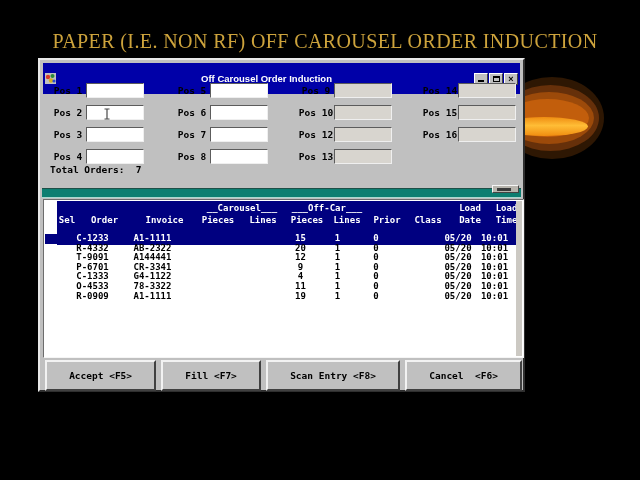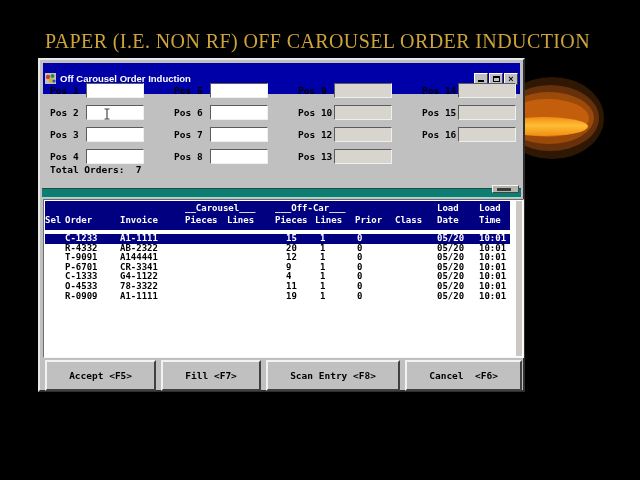--- a/index.html
+++ b/index.html
@@ -1,18 +1,18 @@
 <!DOCTYPE html>
 <html><head>
 <meta charset="utf-8">
 <style>
   * { margin:0; padding:0; box-sizing:border-box; }
   html,body { background:#000; }
   .slide { position:relative; width:640px; height:480px; background:#000; overflow:hidden;
-           font-family:"DejaVu Sans Mono", monospace; }
+           font-family:"DejaVu Sans Mono", monospace;text-align:center; }
 
   
   .slide-title { position:absolute; left:45px; top:30px; width:560px;
     font-family:"Liberation Serif","DejaVu Serif",serif; font-size:20px; font-weight:normal;
     color:#CDA33C; letter-spacing:0.4px; white-space:nowrap; }
 
   
   .comet div { position:absolute; border-radius:50%; }
   .c1 { left:500px; top:77px;  width:104px; height:82px; background:#2e1703; }
   .c2 { left:502px; top:85px;  width:97px;  height:66px; background:#66300a; }
@@ -66,21 +66,21 @@
   .grip-widget { position:absolute; left:452px; top:125px; width:27px; height:8px;
     background:#b8b5ae; border:1px solid #f5f5f5; border-right-color:#444; border-bottom-color:#444; }
   .grip-widget::after { content:""; position:absolute; left:4px; top:2px; width:14px; height:3px; background:#3a3a3a; }
 
   
   .table-panel { position:absolute; left:3px; top:139px; width:481px; height:159px;
     background:#fff; border-top:1px solid #6d6d6d; border-left:1px solid #6d6d6d;
     border-right:1px solid #f5f5f5; border-bottom:1px solid #f5f5f5; overflow:hidden; }
   .scroll-strip { position:absolute; top:1px; right:1px; width:6px; bottom:1px; background:#ccc9c3; }
   .tbl-grid { display:grid; grid-template-columns:20px 55px 65px 42px 48px 40px 40px 40px 42px 42px 1fr; }
-  .tbl-header { position:absolute; left:1px; top:1px; width:465px; height:29px; background:#000080;
+  .tbl-header { position:absolute; left:13px; top:1px; width:465px; height:44px; background:#000080;
     color:#fff; font-size:9px; font-weight:bold; }
   .hdr-row1 { position:absolute; left:0; top:2px; width:100%; }
   .hdr-row2 { position:absolute; left:0; top:14px; width:100%; }
   .hdr-row1 span, .hdr-row2 span { white-space:pre; }
   .g-car { grid-column:4/6; } .g-off { grid-column:6/8; }
   .g-load1 { grid-column:10; } .g-load2 { grid-column:11; }
   .tbl-body { position:absolute; left:1px; top:34px; width:465px; }
   .tbl-row { height:9.6px; line-height:9.6px; font-size:9px; font-weight:bold; color:#000; }
   .tbl-row span { white-space:pre; overflow:hidden; }
   .tbl-row.selected { background:#000080; color:#fff; }

